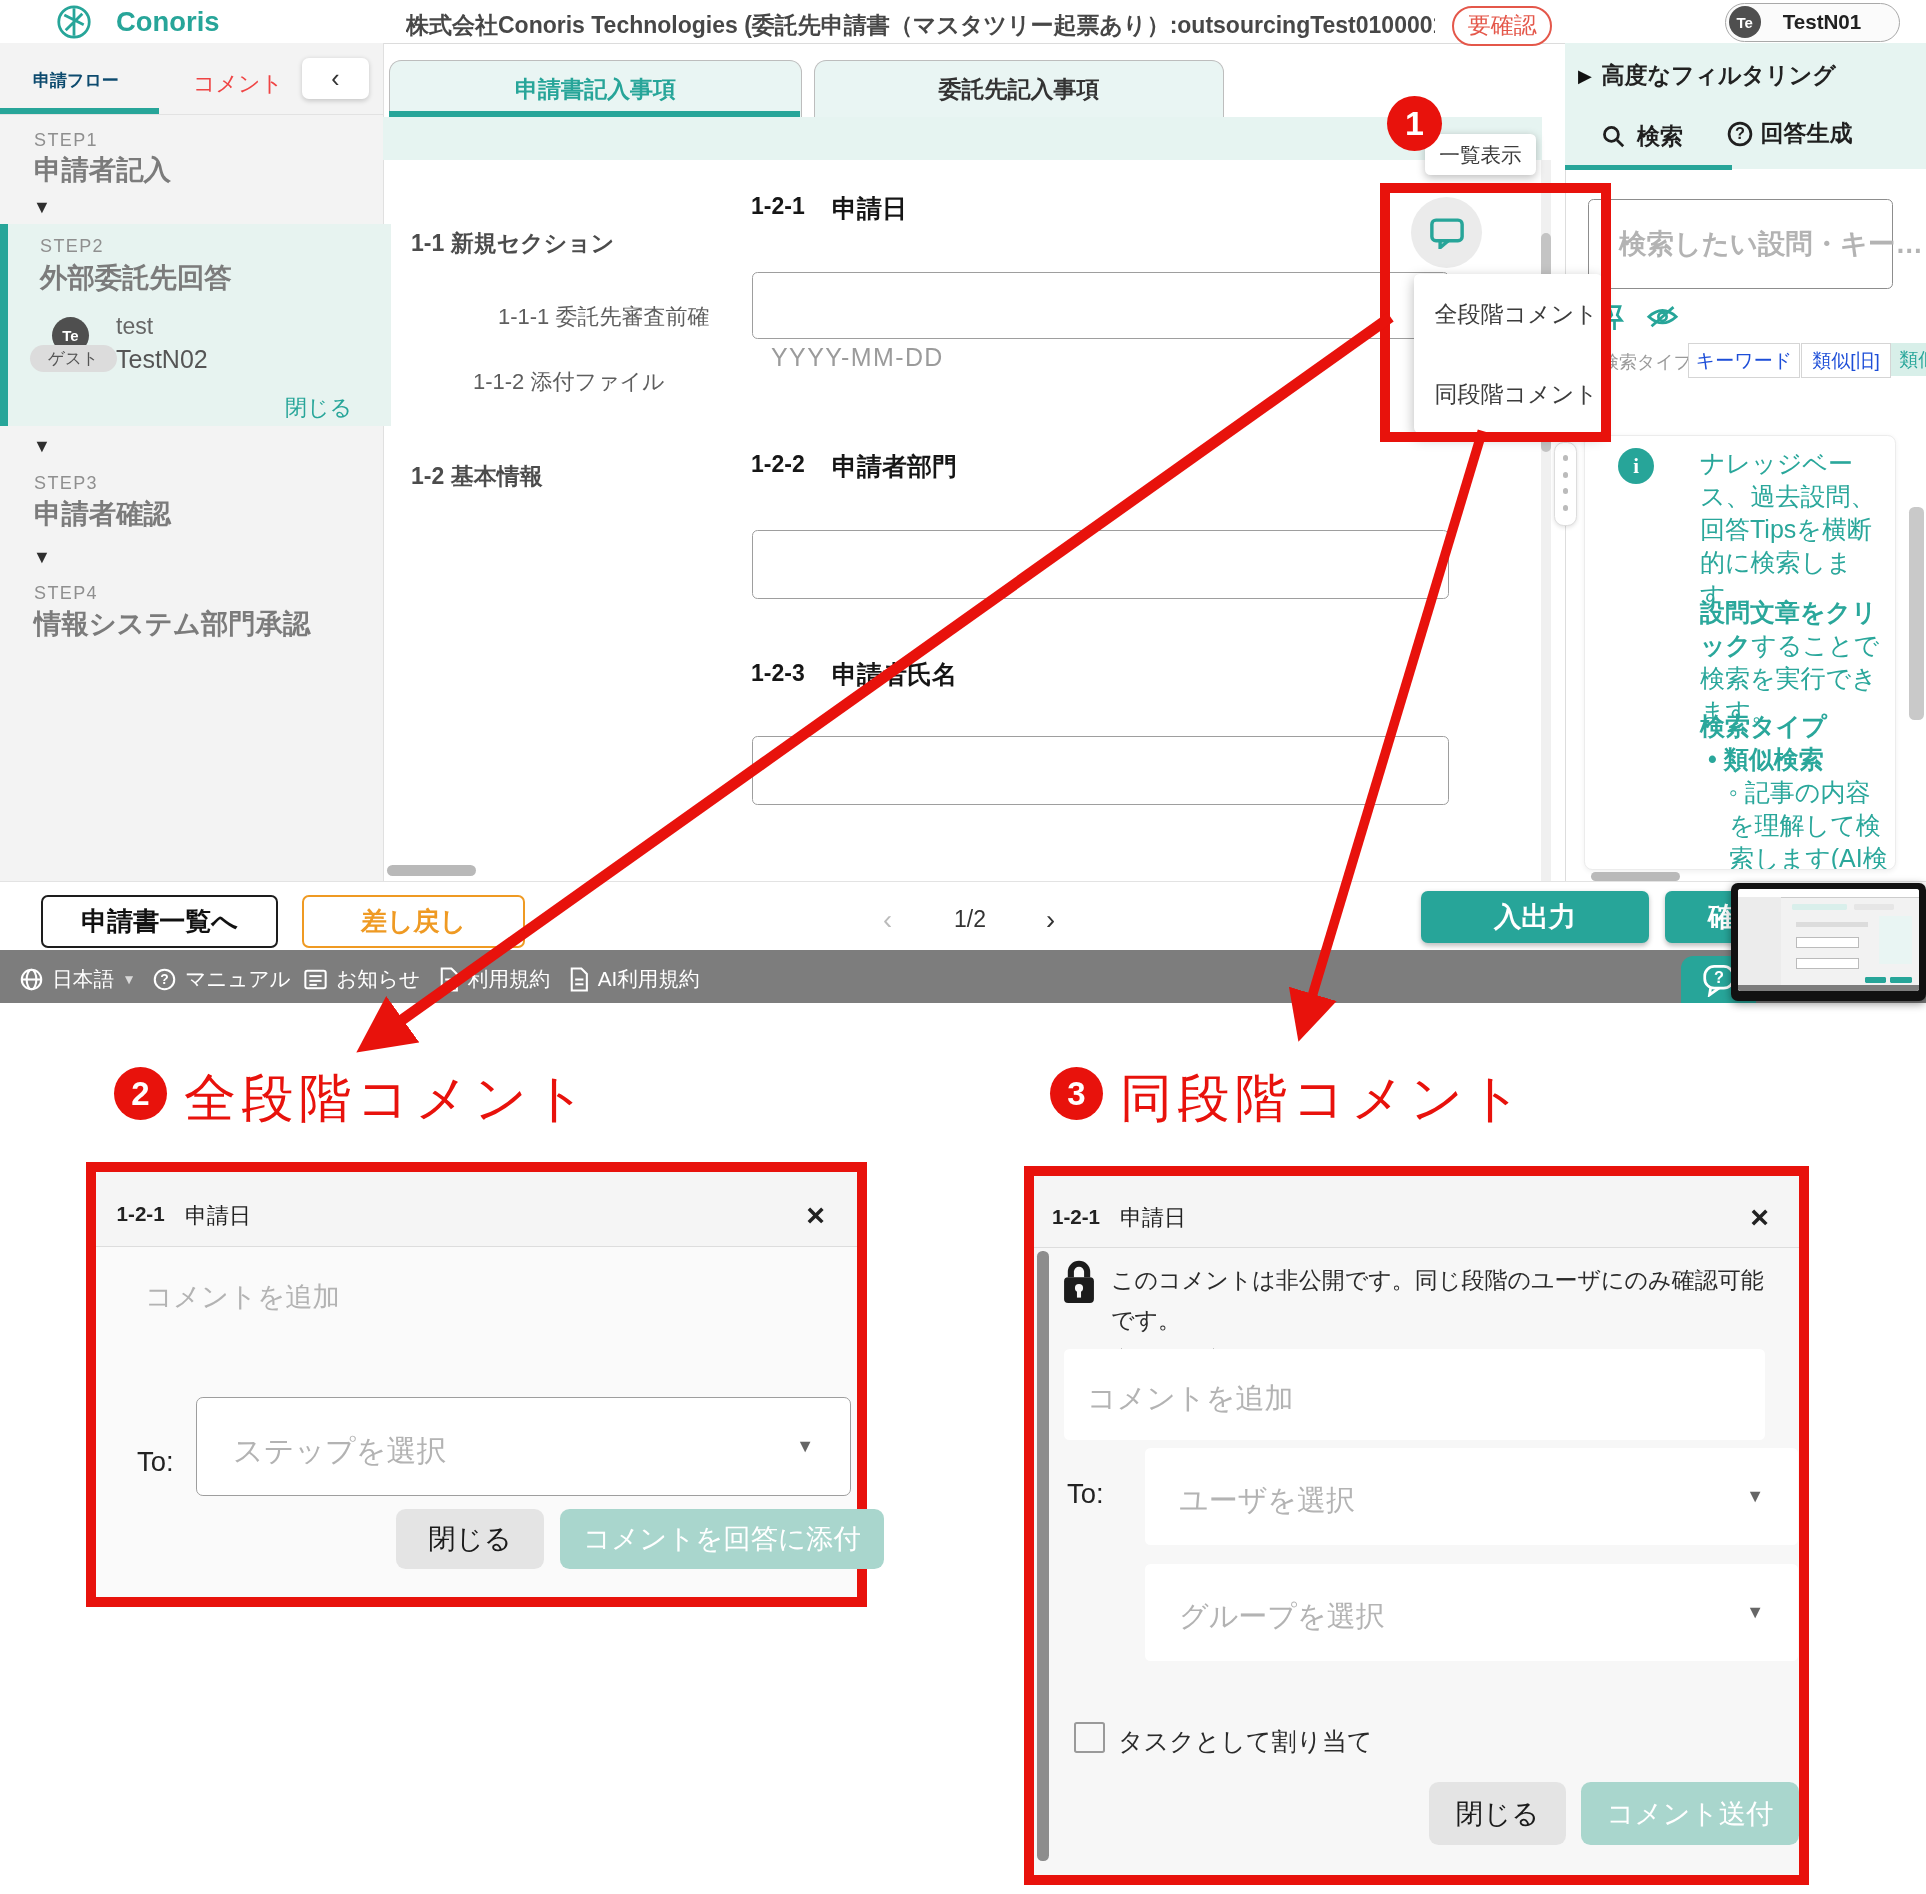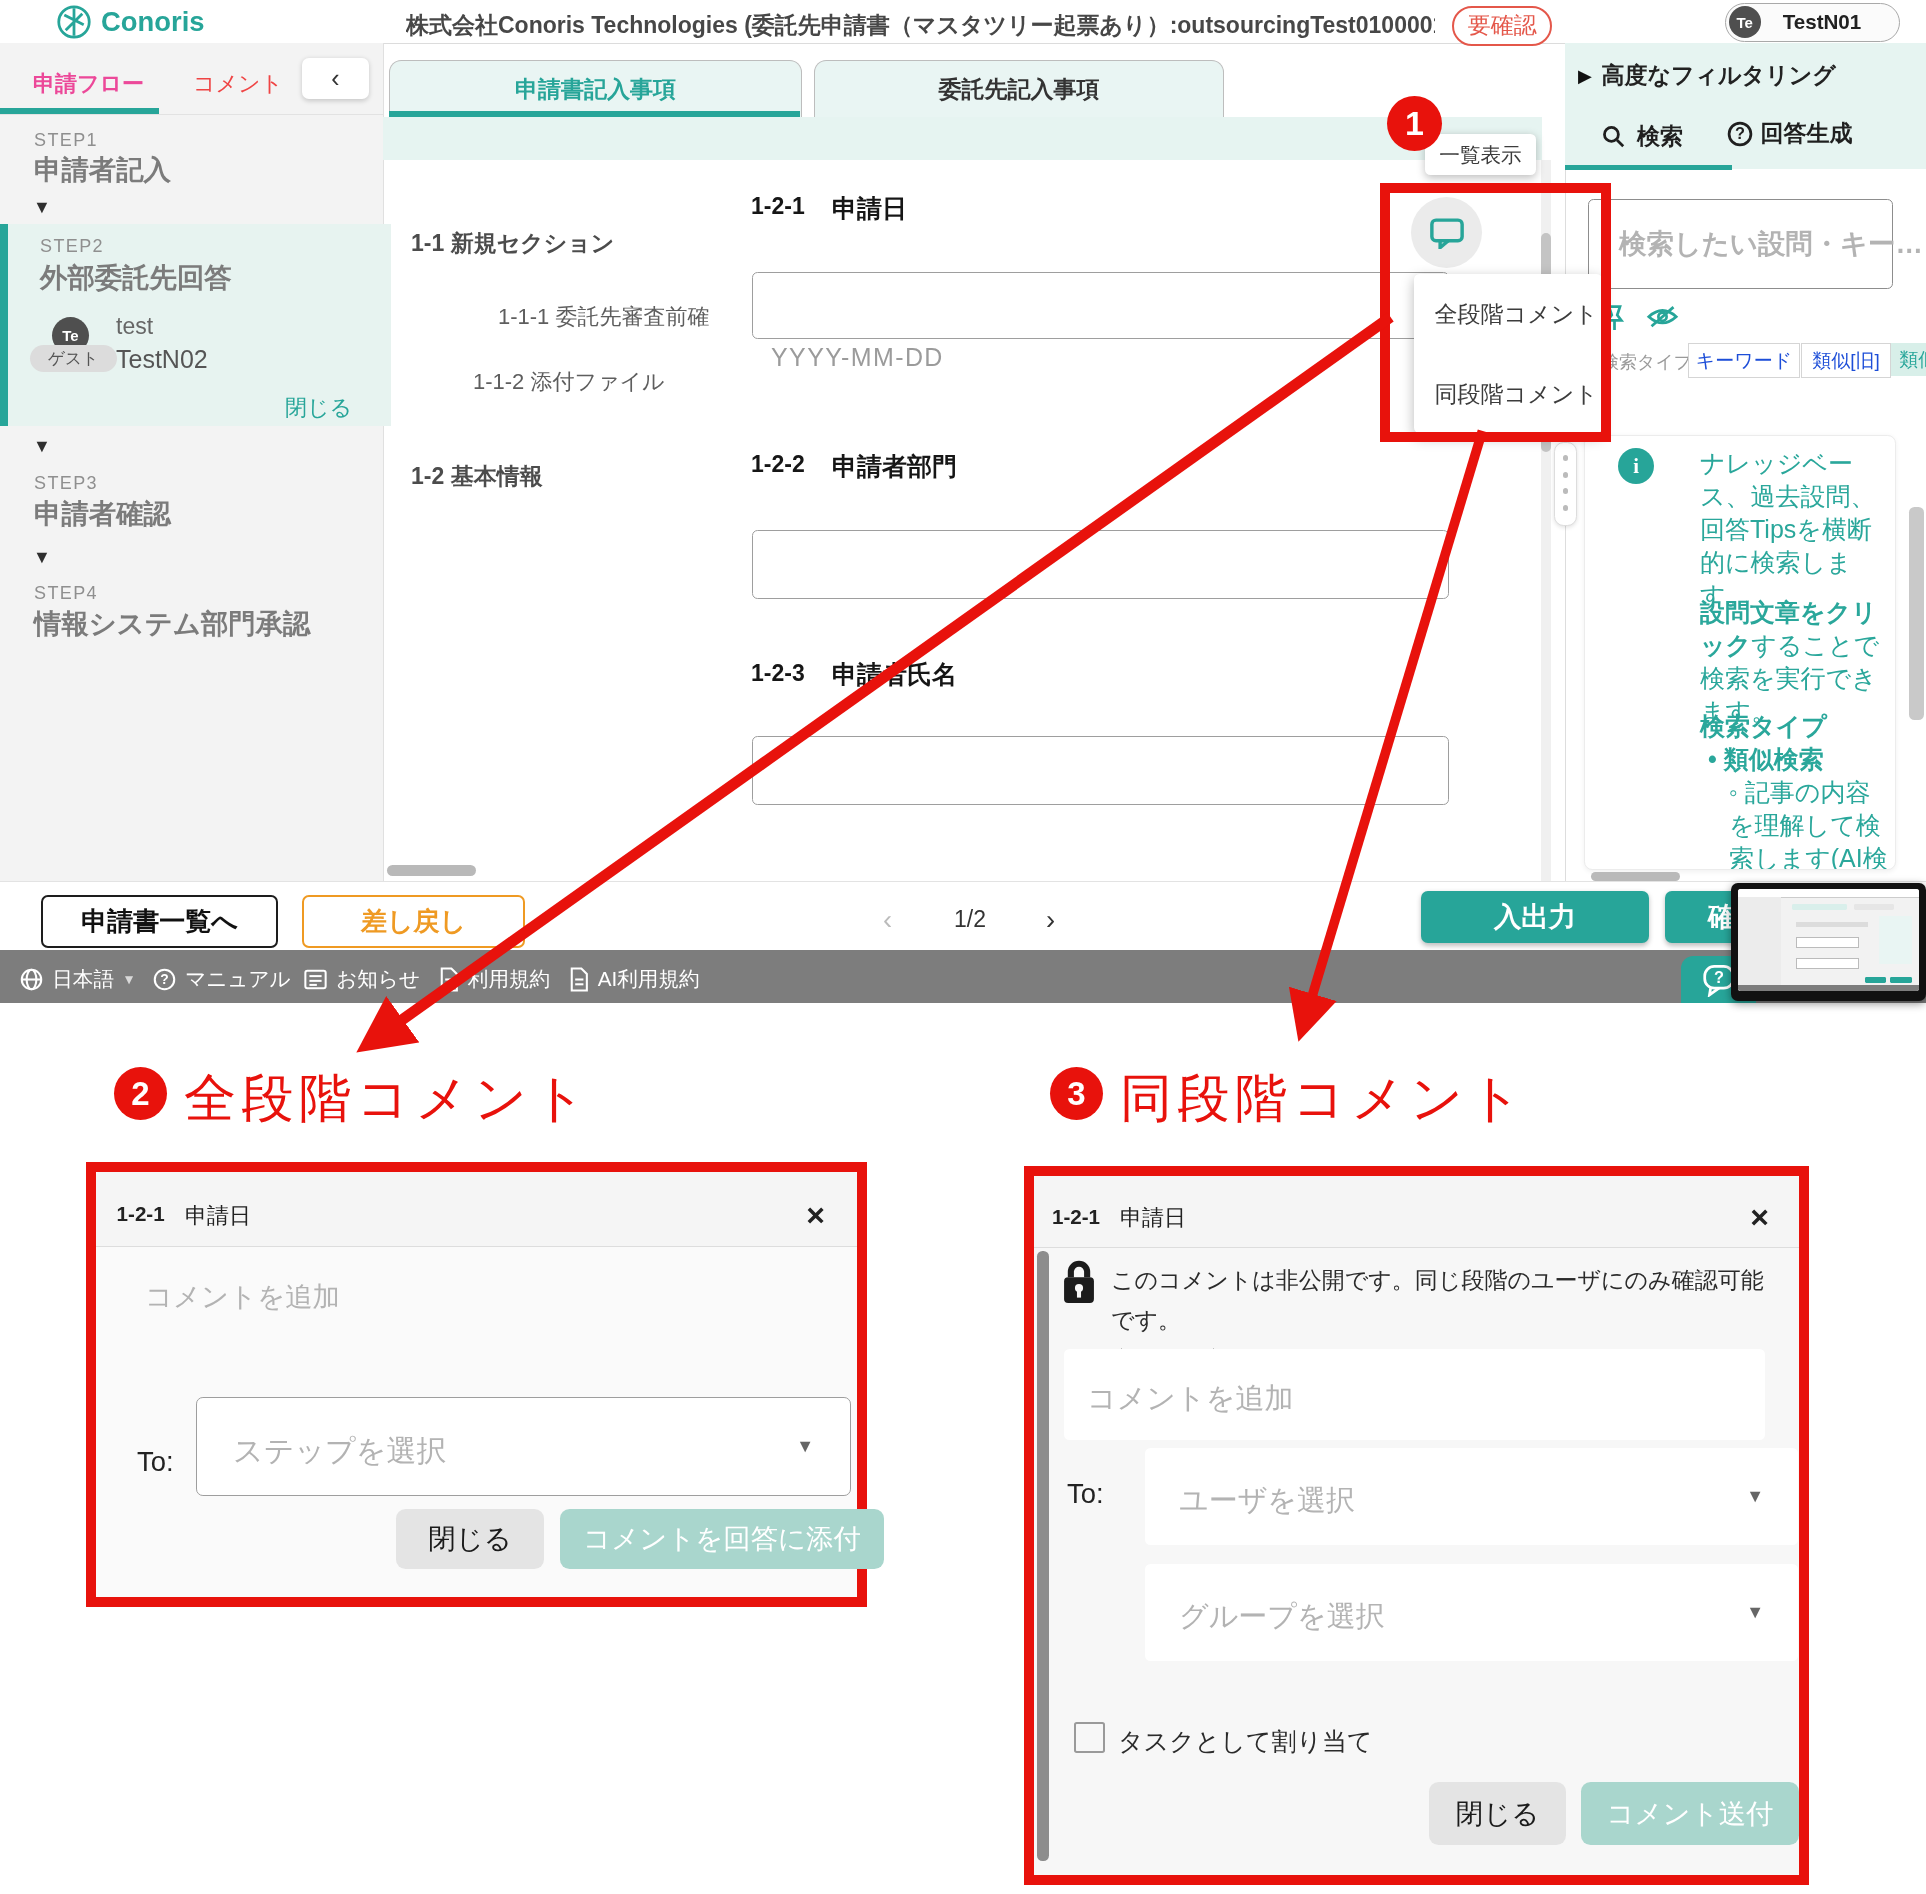--- a/index.html
+++ b/index.html
@@ -9,21 +9,21 @@
   .teal{color:#27a599;}
   .flexc{display:flex;align-items:center;}
   
   .hdr{left:0;top:0;width:1926px;height:43px;background:#fff;border-bottom:1.4px solid #dcdcdc;}
   .title{font-size:23px;font-weight:bold;color:#474747;white-space:nowrap;}
   .badge-need{border:2.1px solid #e4574a;color:#e4574a;border-radius:20.6px;padding:2.7px 13.7px;font-size:23px;background:#fff;}
   .chip{border:1.4px solid #a9a9a9;background:#fbfbfb;border-radius:20.6px;height:37px;}
   .avatar{background:#4f4f4f;color:#fff;border-radius:50%;display:flex;align-items:center;justify-content:center;font-weight:bold;}
   
   .sidebar{left:0;top:43px;width:383px;height:839px;background:#f3f3f3;border-right:1.4px solid #e0e0e0;}
-  .sbtab{font-size:22px;font-weight:bold;color:#ec4899;}
+  .sbtab{font-size:17px;font-weight:bold;color:#0c4a6e;}
   .sbtab2{font-size:22px;color:#ef4444;}
   .underline{background:#27a599;height:5.5px;}
   .steplbl{font-size:18px;color:#8f8f8f;letter-spacing:1.4px;}
   .stepname{font-size:27.4px;color:#7b7b7b;font-weight:bold;}
   .tri{font-size:18px;color:#2e2e2e;}
   .step2{background:#e7f3f0;border-left:8.2px solid #27a599;}
   .guest{background:#dcdcdc;color:#555;border-radius:18px;font-size:16.5px;padding:2.7px 18px;}
   .closelink{color:#27a599;font-size:22px;}
   
   .tabbox{background:#e9f5f3;border:1.4px solid #bdbdbd;border-bottom:none;border-radius:12.3px 12.3px 0 0;display:flex;align-items:center;justify-content:center;font-size:23px;font-weight:bold;}
@@ -69,21 +69,21 @@
   .btn-lteal{background:#a9d6cd;border-radius:9.6px;color:#fff;font-size:27.4px;display:flex;align-items:center;justify-content:center;}
   .notice{font-size:23px;color:#2b2b2b;}
   svg{display:block;}
 </style>
 </head>
 <body>
 
 <div id="canvas">
 
   <div class="abs hdr"></div>
-  <div class="abs flexc" style="left:56px;top:4.1px;gap:9px;">
+  <div class="abs flexc" style="left:56px;top:4.1px;gap:24px;">
     <span>
       <svg width="36" height="36" viewBox="0 0 52 52">
           <circle cx="26" cy="26" r="22" fill="none" stroke="#27a599" stroke-width="4"></circle>
           <path d="M12 16 L40 30 M26 6 L26 46 M14 38 L38 14" stroke="#27a599" stroke-width="4" fill="none"></path>
         </svg>
     </span>
     <span style="font-size:27.4px;font-weight:bold;color:#27a599;">Conoris</span>
   </div>
   <div class="abs title" style="left:406px;top:9.6px;max-width:1029px;overflow:hidden;">株式会社Conoris Technologies (委託先申請書（マスタツリー起票あり）:outsourcingTest01000018)</div>
   <div class="abs badge-need" style="left:1452px;top:5.5px;">要確認</div>

